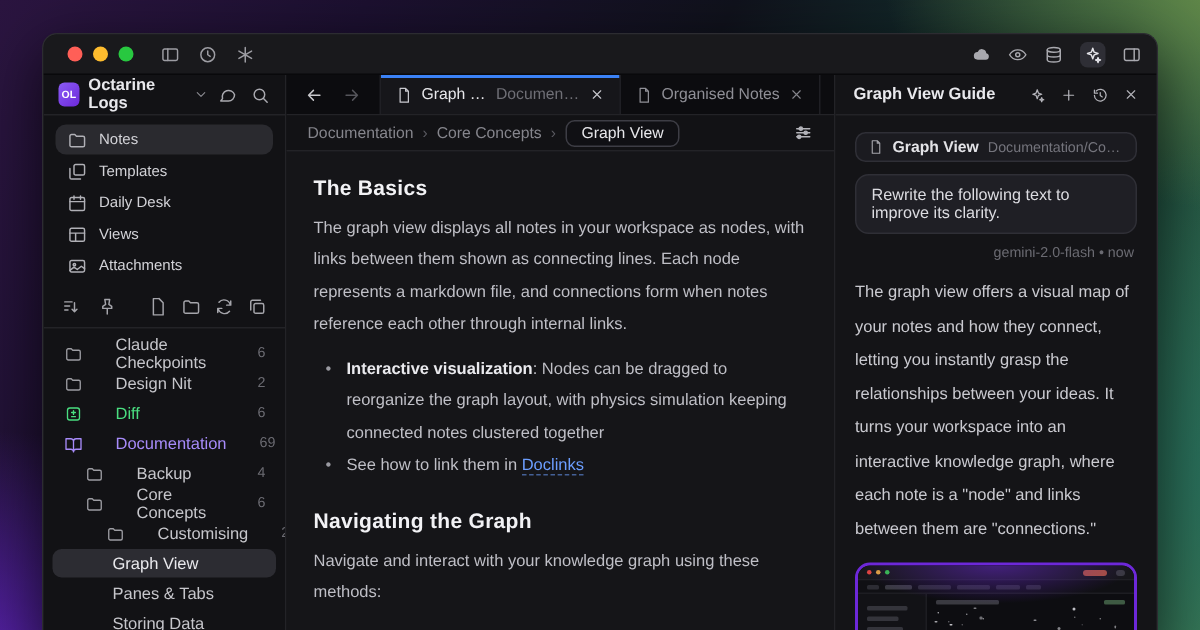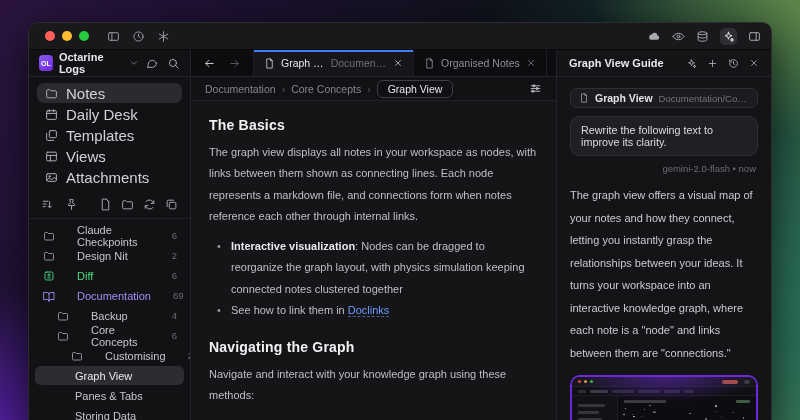--- a/index.html
+++ b/index.html
@@ -41,21 +41,21 @@
   
   .ws-header { height:27px; flex:0 0 27px; border-bottom:1px solid #232327; display:flex; align-items:center; padding:0 10px; gap:6px; }
   .avatar { width:16px; height:16px; border-radius:4px; background:linear-gradient(135deg,#8b5cf6,#6d28d9);
     color:#fff; font-size:7px; font-weight:bold; display:flex; align-items:center; justify-content:center; }
   .ws-name { font-size:11px; font-weight:bold; color:#e8e8ec; }
   .ws-header .chev { color:#8a8a90; }
   .ws-actions { margin-left:auto; display:flex; gap:9px; color:#a9a9af; }
 
   .nav { padding:6px 8px 4px; }
   .nav-item { height:20px; display:flex; align-items:center; gap:8px; padding:0 8px; border-radius:7px;
-    color:#d2d2d7; font-size:15px; margin-bottom:1px; }
+    color:#d2d2d7; font-size:10px; margin-bottom:1px; }
   .nav-item .ic { color:#b0b0b6; }
   .nav-item.sel { background:#2a2a2f; }
 
   .side-tools { display:flex; align-items:center; padding:6px 12px 7px; color:#a5a5ab; border-bottom:1px solid #232327; }
   .side-tools .lgrp { display:flex; gap:11px; }
   .side-tools .rgrp { margin-left:auto; display:flex; gap:9px; }
 
   .tree { padding:7px 6px; flex:1; overflow:hidden; }
   .trow { height:19px; display:flex; align-items:center; gap:22px; font-size:11px; color:#c6c6cb; padding:0 4px 0 8px; border-radius:6px; margin-bottom:1px; }
   .trow .ic { width:12px; height:12px; color:#9c9ca2; }
@@ -227,34 +227,34 @@
             <i class="ic">
                 <svg viewBox="0 0 24 24" fill="none" stroke="currentColor" stroke-width="1.8" stroke-linecap="round" stroke-linejoin="round">
                   <path d="M3 7a2 2 0 0 1 2-2h4l2 2h8a2 2 0 0 1 2 2v9a2 2 0 0 1-2 2H5a2 2 0 0 1-2-2z"></path>
                 </svg>
               </i>
             <span>Notes</span>
           </div>
           <div class="nav-item">
             <i class="ic">
                 <svg viewBox="0 0 24 24" fill="none" stroke="currentColor" stroke-width="1.8" stroke-linecap="round" stroke-linejoin="round">
+                  <rect x="8" y="3" width="13" height="13" rx="2"></rect>
+                  <path d="M3 8v11a2 2 0 0 0 2 2h11"></path>
+                </svg>
+              </i>
+            <span>Templates</span>
+          </div>
+          <div class="nav-item">
+            <i class="ic">
+                <svg viewBox="0 0 24 24" fill="none" stroke="currentColor" stroke-width="1.8" stroke-linecap="round" stroke-linejoin="round">
                   <rect x="3" y="5" width="18" height="16" rx="2"></rect>
                   <path d="M3 10h18M8 3v4M16 3v4"></path>
                 </svg>
               </i>
             <span>Daily Desk</span>
-          </div>
-          <div class="nav-item">
-            <i class="ic">
-                <svg viewBox="0 0 24 24" fill="none" stroke="currentColor" stroke-width="1.8" stroke-linecap="round" stroke-linejoin="round">
-                  <rect x="8" y="3" width="13" height="13" rx="2"></rect>
-                  <path d="M3 8v11a2 2 0 0 0 2 2h11"></path>
-                </svg>
-              </i>
-            <span>Templates</span>
           </div>
           <div class="nav-item">
             <i class="ic">
                 <svg viewBox="0 0 24 24" fill="none" stroke="currentColor" stroke-width="1.8" stroke-linecap="round" stroke-linejoin="round">
                   <rect x="3" y="4" width="18" height="16" rx="2"></rect>
                   <path d="M3 10h18M10 10v10"></path>
                 </svg>
               </i>
             <span>Views</span>
           </div>

